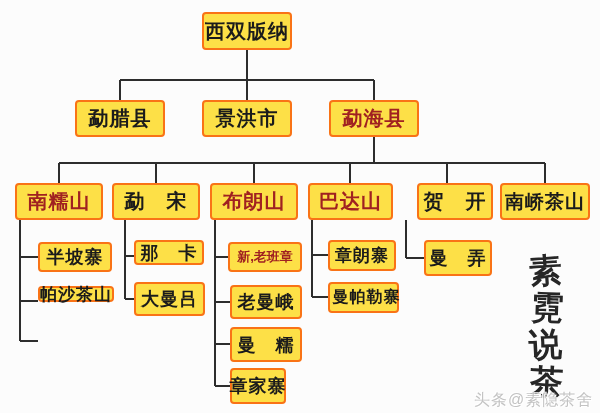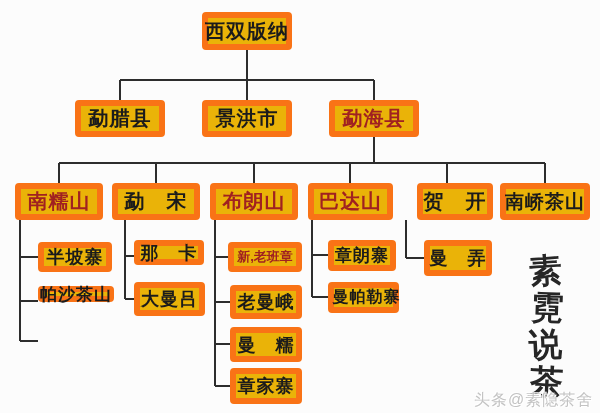--- a/index.html
+++ b/index.html
@@ -7,23 +7,23 @@
     position:relative;
     width:600px;height:413px;
     background:#fcfcfc;
     overflow:hidden;
     font-family:"Liberation Sans", sans-serif;
   }
   .wires{position:absolute;left:0;top:0;}
   .node{
     position:absolute;
     box-sizing:border-box;
-    border:6px solid #f97316;
+    border:2px solid #f97316;
     border-radius:4px;
-    background:#eab308;
+    background:#fde047;
     display:flex;align-items:center;justify-content:center;
     color:#1b1b1b;
     font-size:20px;
     font-weight:600;
     letter-spacing:1px;
     white-space:nowrap;
   }
   .node.red{color:#a02121;}
   .node.f19{font-size:19px;}
   .node.f18{font-size:18px;}
@@ -78,21 +78,21 @@
 
   <div class="node f18" style="left:38px;top:242px;width:74px;height:30px">半坡寨</div>
   <div class="node f17" style="left:38px;top:286px;width:76px;height:16px">帕沙茶山</div>
 
   <div class="node f18" style="left:134px;top:240px;width:70px;height:25px">那　卡</div>
   <div class="node f18" style="left:134px;top:282px;width:71px;height:34px">大曼吕</div>
 
   <div class="node red tiny" style="left:228px;top:242px;width:74px;height:30px">新,老班章</div>
   <div class="node f18" style="left:230px;top:285px;width:72px;height:34px">老曼峨</div>
   <div class="node f18" style="left:230px;top:327px;width:72px;height:35px">曼　糯</div>
-  <div class="node f18" style="left:230px;top:368px;width:72px;height:36px">章家寨</div>
+  <div class="node f18" style="left:230px;top:368px;width:56px;height:36px">章家寨</div>
 
   <div class="node f17" style="left:328px;top:240px;width:68px;height:31px">章朗寨</div>
   <div class="node f16" style="left:328px;top:282px;width:71px;height:31px">曼帕勒寨</div>
 
   <div class="node f18" style="left:424px;top:240px;width:68px;height:36px">曼　弄</div>
 
   <div class="wm-vertical">
     <span>素</span>
     <span>霓</span>
     <span>说</span>

